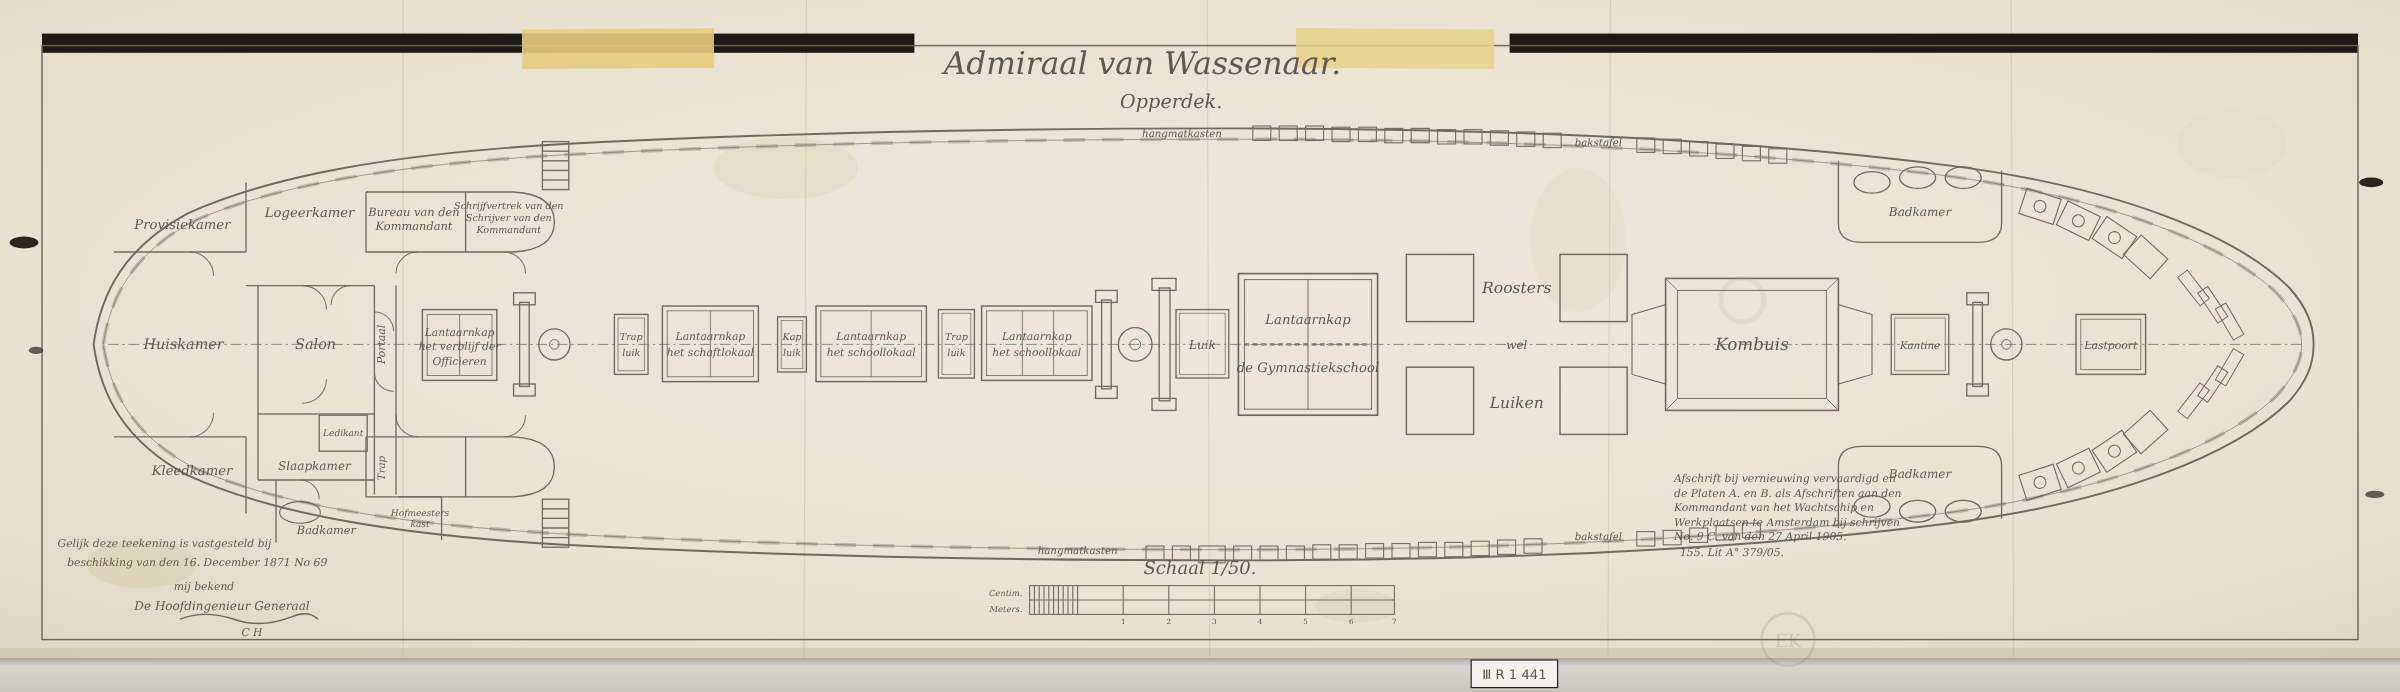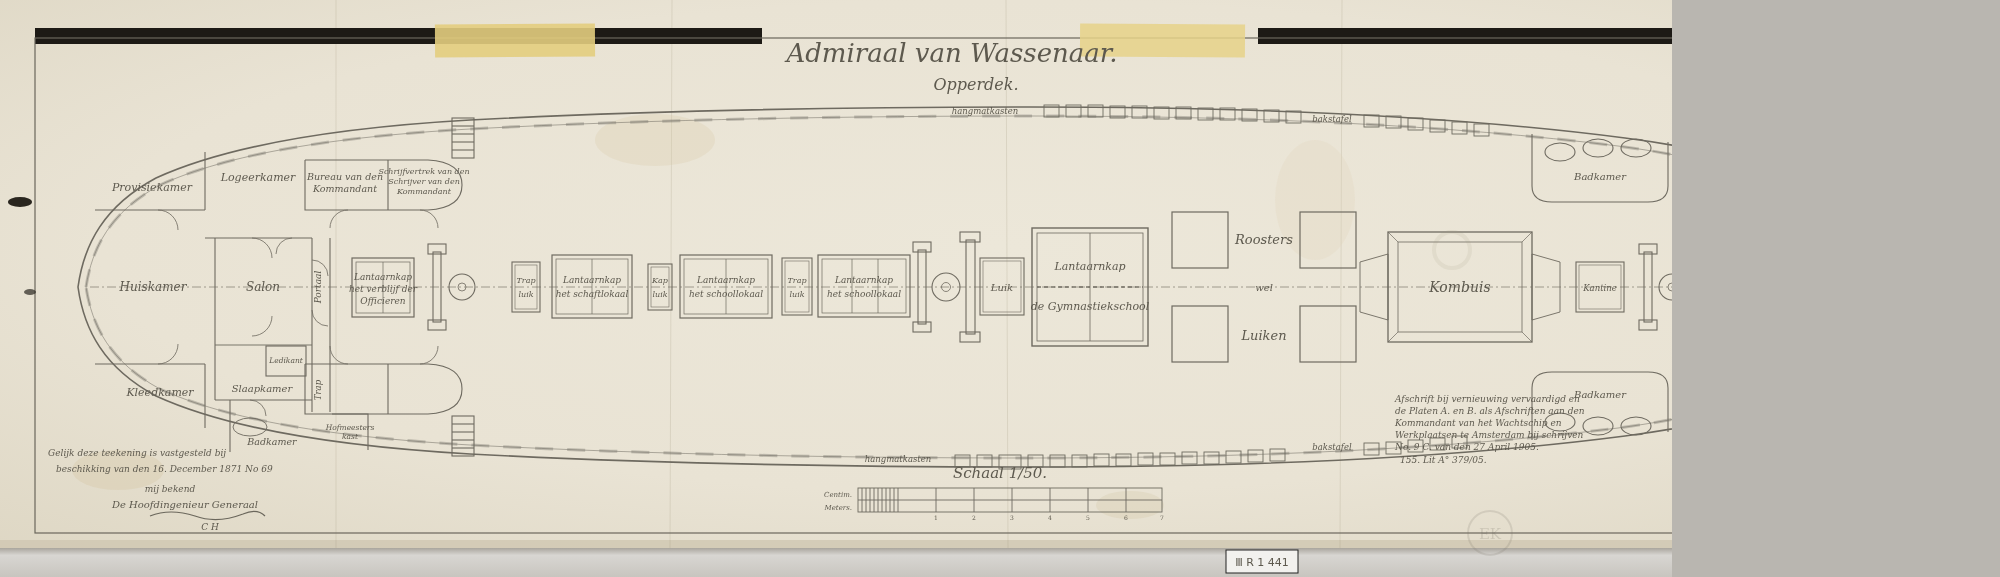--- a/index.html
+++ b/index.html
@@ -1,16 +1,16 @@
 <!DOCTYPE html>
 <html><head>
 <meta charset="utf-8">
 <style>
   html,body{margin:0;padding:0;background:#b9b6b0;}
-  .stage{position:relative;width:1672px;height:577px;overflow:hidden;
+  .stage{position:relative;width:2000px;height:577px;overflow:hidden;
          background:linear-gradient(180deg,#d0cdc7 0%,#d6d4d0 100%);
          font-family:"DejaVu Serif","Liberation Serif",serif;}
   svg{position:absolute;left:0;top:0;}
   text{fill:#5d594e;}
   .hand{font-style:italic;}
 </style>
 </head>
 <body>
 
 <div class="stage">

